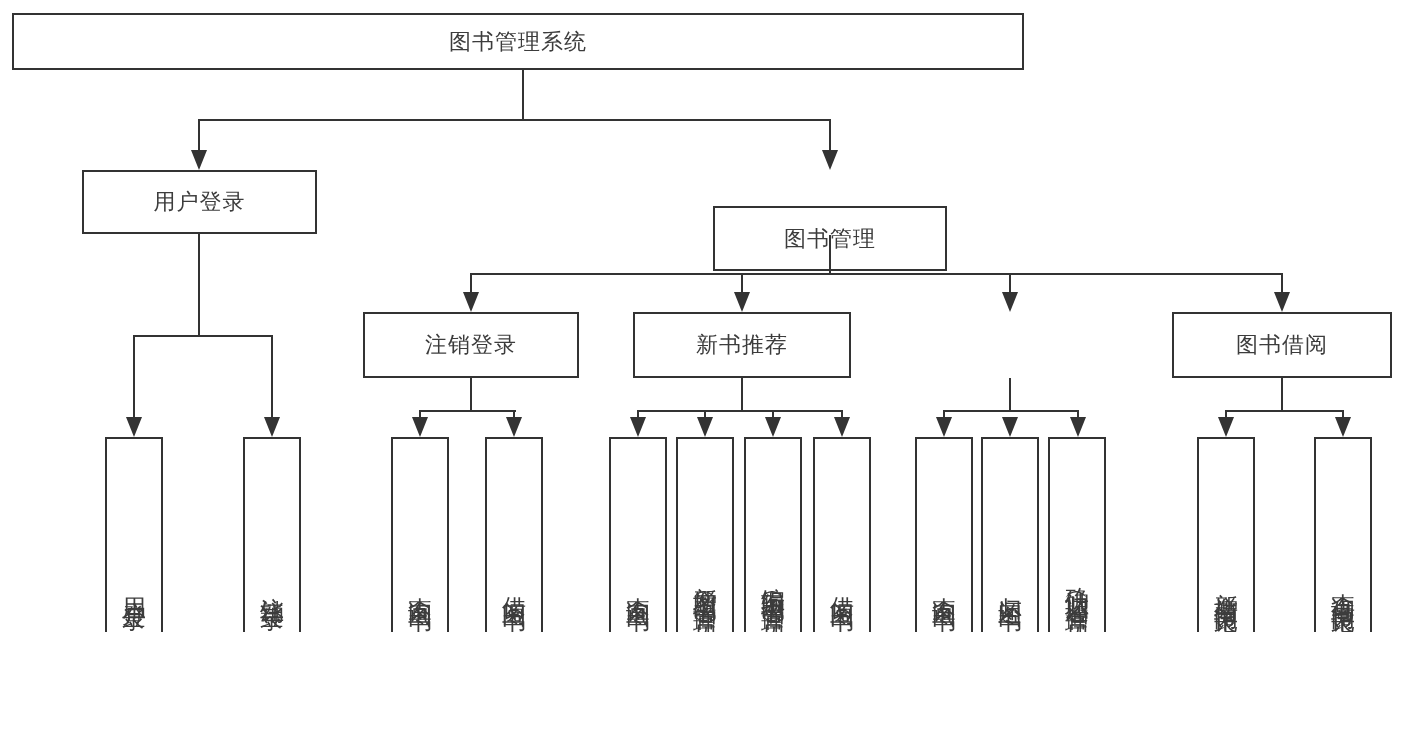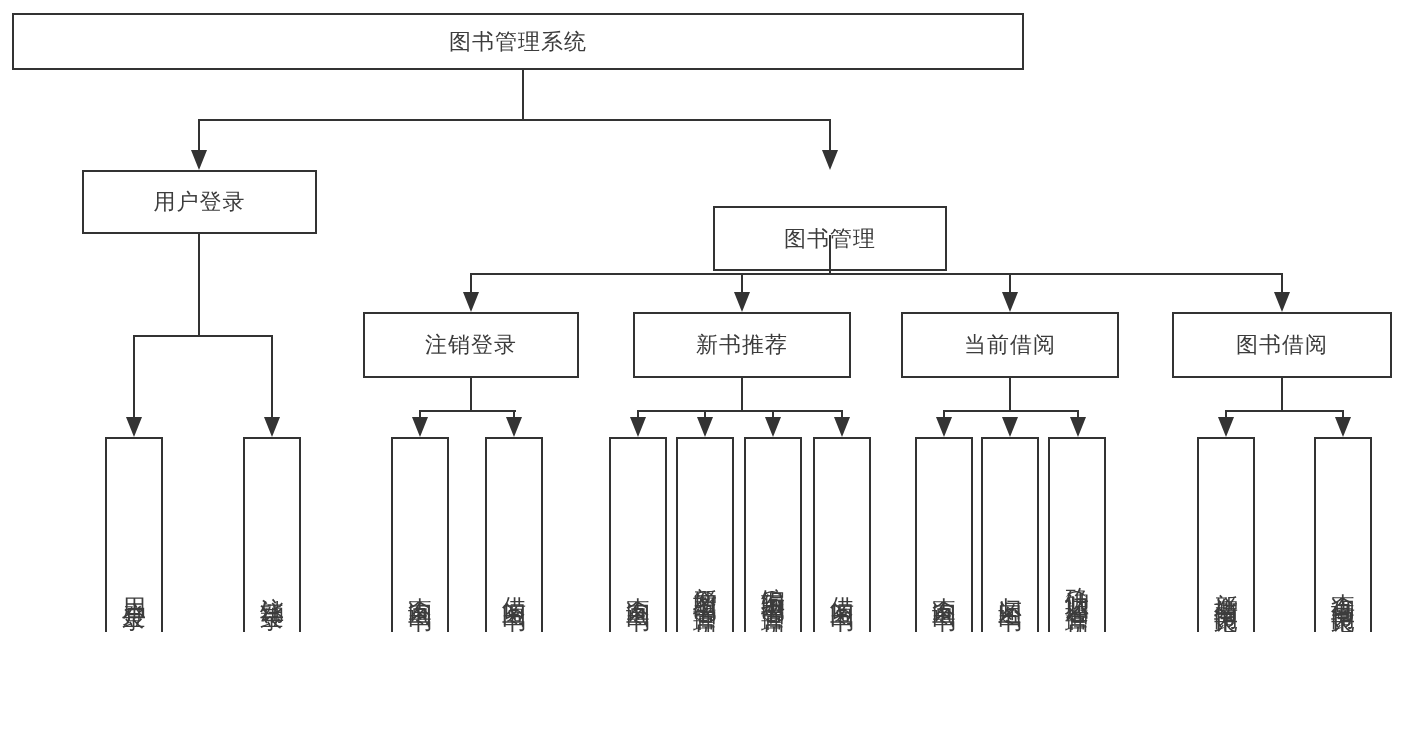--- a/index.html
+++ b/index.html
@@ -44,23 +44,20 @@
   </div>
   <div class="node" style="left:713px; top:170px; width:234px; height:65px;margin-top:36px;">
     <span>图书管理</span>
   </div>
 
   <div class="node" style="left:363px; top:312px; width:216px; height:66px;">
     <span>注销登录</span>
   </div>
   <div class="node" style="left:633px; top:312px; width:218px; height:66px;">
     <span>新书推荐</span>
-  </div>
-  <div class="node" style="left:901px; top:312px; width:218px; height:66px;">
-    <span>当前借阅</span>
   </div>
   <div class="node" style="left:1172px; top:312px; width:220px; height:66px;">
     <span>图书借阅</span>
   </div>
 
   <div class="node vnode" style="left:105px; top:437px; width:58px; height:298px;">
     <span>用户登录</span>
   </div>
   <div class="node vnode" style="left:243px; top:437px; width:58px; height:298px;">
     <span>注销登录</span>

